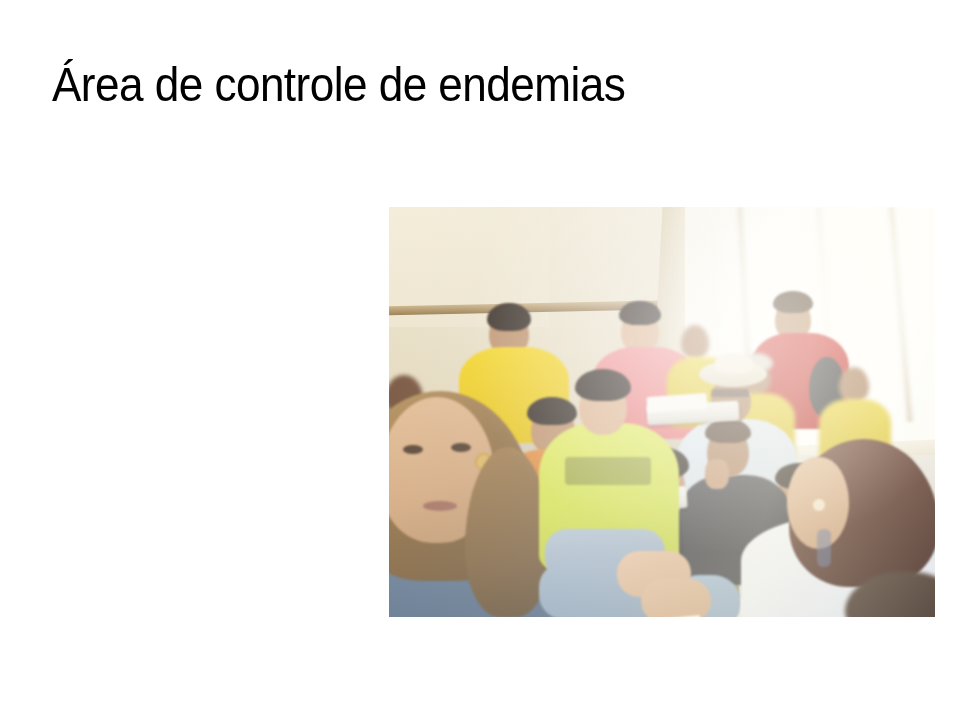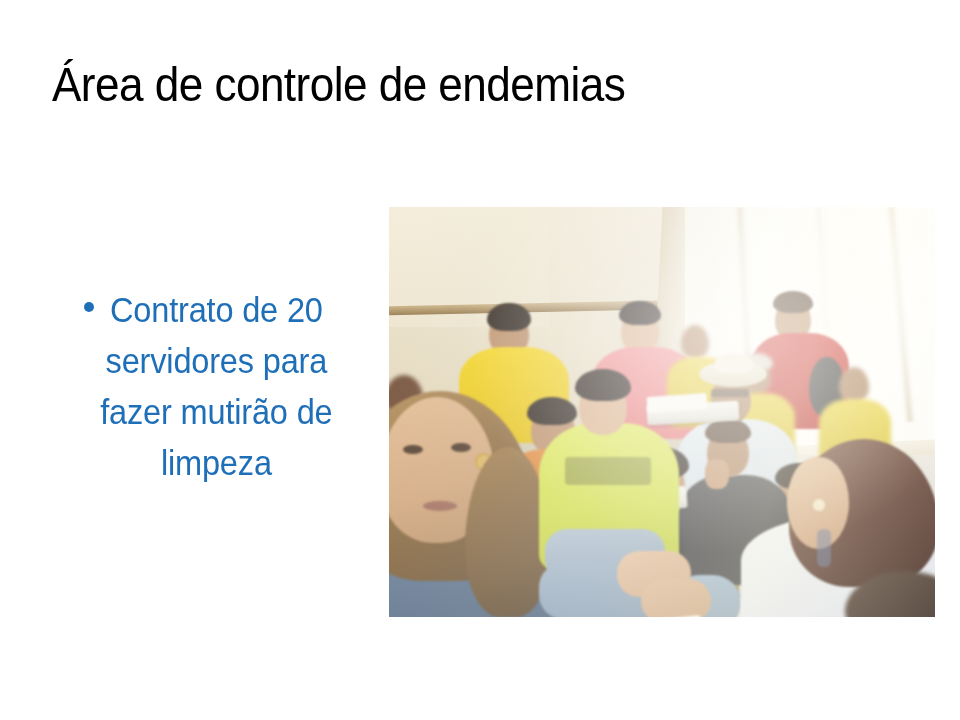--- a/index.html
+++ b/index.html
@@ -171,26 +171,20 @@
     pointer-events:none;
   }
 </style>
 </head>
 <body>
 
 <div id="slide">
 
   <div id="slide-title">Área de controle de endemias</div>
 
-  <div id="body-block">
-    <div class="bullet-row">
-      <span id="bullet-marker"></span>
-      <span id="bullet-text">Contrato de 20 servidores para fazer mutirão de limpeza</span>
-    </div>
-  </div>
 
   <div id="photo-frame">
 
     <div class="wall-back"></div>
     <div class="wall-back2"></div>
     <div class="wall-trim"></div>
     <div class="wall-corner"></div>
     <div class="window-wall"></div>
     <div class="win-mullion win-m1"></div>
     <div class="win-mullion win-m2"></div>

